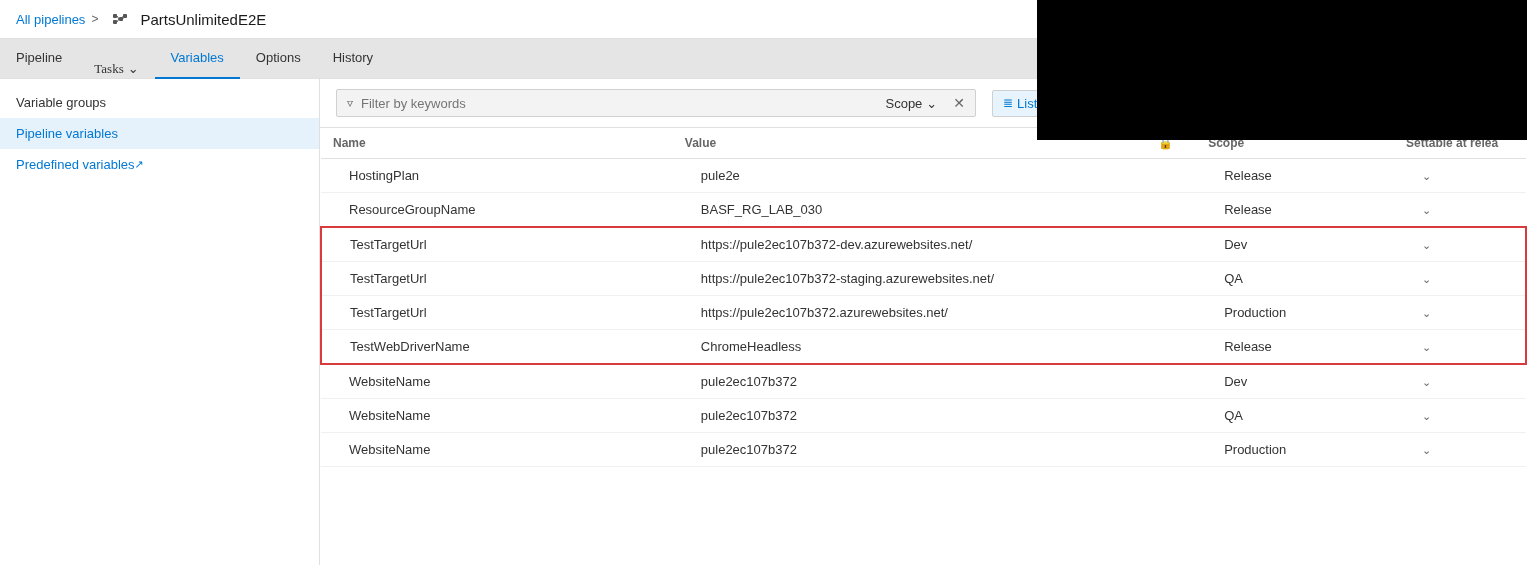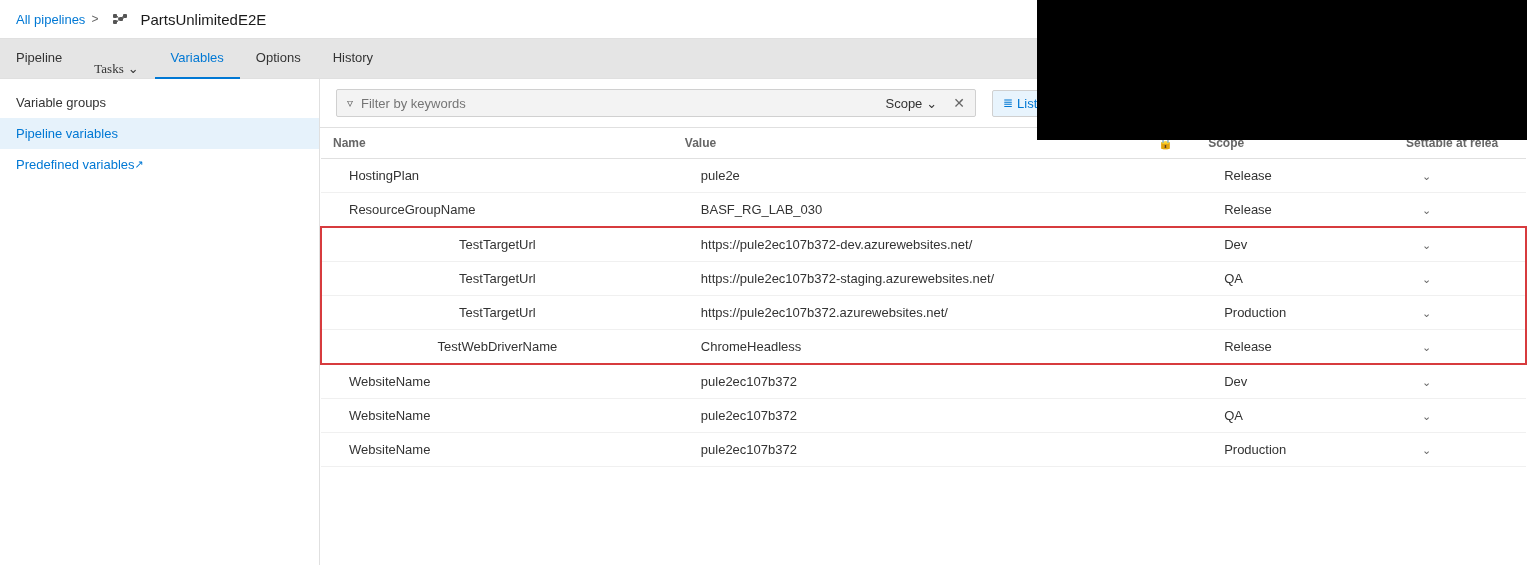--- a/index.html
+++ b/index.html
@@ -53,21 +53,21 @@
     td { padding: 9px 28px; border-bottom: 1px solid #f0f0f0; font-size: 13px; color: #333; vertical-align: middle; margin-left: 19px; }
     .col-name { width: 320px; }
     .col-value { width: 420px; }
     .col-lock { width: 30px; text-align: center; }
     .col-scope { width: 180px; }
     .col-settable { width: 120px; }
     .scope-text { font-size: 13px; color: #333; }
     .chevron { color: #666; font-size: 11px; }
     tr.hl-first td { border-top: 2px solid #d73b3e !important; }
     tr.hl-last td { border-bottom: 2px solid #d73b3e !important; }
-    tr.hl-all td:first-child { border-left: 2px solid #d73b3e !important; text-align: center; }
+    tr.hl-all td:first-child { border-left: 2px solid #d73b3e !important; }
     tr.hl-all td:last-child { border-right: 2px solid #d73b3e !important; }
   </style>
 </head>
 <body>
 
 <div class="topbar">
   <div class="breadcrumb">
     <a href="#">All pipelines</a>
     <span class="breadcrumb-sep">&gt;</span>
     <span class="pipeline-icon">

